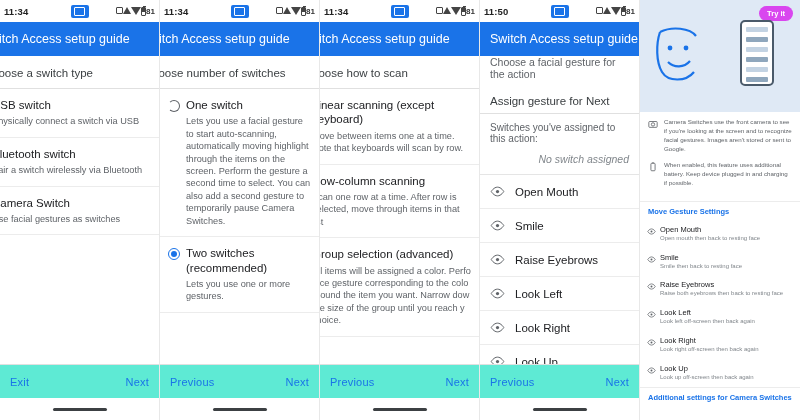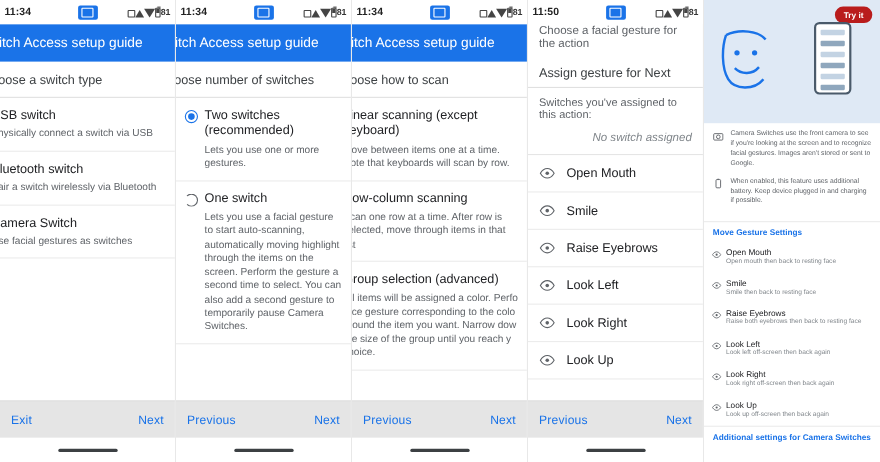--- a/index.html
+++ b/index.html
@@ -37,21 +37,21 @@
   .sb-clock { font-size: 9.5px; font-weight: 600; letter-spacing: .1px; }
   .sb-mid {
     position: absolute; left: 50%; transform: translateX(-50%);
     width: 18px; height: 13px; background: #1a73e8; border-radius: 2px;
     display: flex; align-items: center; justify-content: center;
   }
   .sb-mid::after {
     content: ""; width: 9px; height: 7px; border: 1.5px solid #fff; border-radius: 1px;
   }
   .sb-right {
-    margin-left: auto; display: flex; align-items: flex-end; gap: 0;
+    margin-left: auto; display: flex; align-items: flex-start; gap: 0;
     font-size: 8px; color: #333;
   }
   .ic { display: inline-block; }
   .ic-sq { width: 7px; height: 7px; border: 1px solid #444; border-radius: 1px; }
   .ic-tri {
     width: 0; height: 0;
     border-left: 4px solid transparent; border-right: 4px solid transparent;
     border-bottom: 7px solid #444;
   }
   .ic-wifi {
@@ -136,42 +136,42 @@
     padding: 9px 10px; border-bottom: 1px solid #ececec;
   }
   .g-label { font-size: 11.5px; color: #202124; }
   .eye {
     flex: 0 0 auto; width: 15px; height: 15px; color: #5f6368;
   }
 
   
   .bottombar {
     position: absolute; left: 0; right: 0; bottom: 22px;
-    height: 34px; background: #e5e5e5;
+    height: 34px; background: #5eead4;
     border-top: 1px solid #e0e0e0;
     display: flex; align-items: center; justify-content: space-between;
     padding: 0 10px;
   }
   .bb-btn { font-size: 11px; color: #1a73e8; font-weight: 500; letter-spacing: .2px; }
   .navbar {
     position: absolute; left: 0; right: 0; bottom: 0; height: 22px; background: #fff;
     display: flex; align-items: center; justify-content: center;
   }
   .navpill { width: 54px; height: 3px; border-radius: 2px; background: #3c4043; }
 
   
   .p5-top {
     background: #dfe9f5;
     height: 112px;
     position: relative;
     overflow: hidden;
   }
   .tryit {
     position: absolute; right: 7px; top: 6px;
-    background: #b91c1c; color: #fff; font-size: 7.5px; font-weight: 600;
+    background: #d946ef; color: #fff; font-size: 7.5px; font-weight: 600;
     padding: 3px 8px; border-radius: 9px;
   }
   .face {
     position: absolute; left: 12px; top: 26px; width: 52px; height: 58px;
   }
   .phone-ill {
     position: absolute; right: 26px; top: 20px;
     width: 34px; height: 66px; border: 2px solid #4a5a6a; border-radius: 5px;
     background: #fff;
   }
@@ -267,31 +267,31 @@
     </div>
     <div class="appbar clip-l">
       <span>witch Access setup guide</span>
     </div>
     <div class="sect clip-l">
       <span>hoose number of switches</span>
     </div>
     <div class="divider"></div>
 
     <div class="radio-row">
+      <div class="radio clipped"></div>
+      <div>
+        <div class="opt-title">One switch</div>
+        <div class="opt-desc">Lets you use a facial gesture to start auto-scanning, automatically moving highlight through the items on the screen. Perform the gesture a second time to select. You can also add a second gesture to temporarily pause Camera Switches.</div>
+      </div>
+    </div>
+    <div class="radio-row">
       <div class="radio on"></div>
       <div>
         <div class="opt-title">Two switches (recommended)</div>
         <div class="opt-desc">Lets you use one or more gestures.</div>
-      </div>
-    </div>
-    <div class="radio-row">
-      <div class="radio clipped"></div>
-      <div>
-        <div class="opt-title">One switch</div>
-        <div class="opt-desc">Lets you use a facial gesture to start auto-scanning, automatically moving highlight through the items on the screen. Perform the gesture a second time to select. You can also add a second gesture to temporarily pause Camera Switches.</div>
       </div>
     </div>
 
     <div class="bottombar">
       <div class="bb-btn">Previous</div>
       <div class="bb-btn">Next</div>
     </div>
     <div class="navbar">
       <div class="navpill"></div>
     </div>
@@ -343,20 +343,23 @@
     <div class="statusbar">
       <div class="sb-clock">11:50</div>
       <div class="sb-mid"></div>
       <div class="sb-right">
         <span class="ic ic-sq"></span>
         <span class="ic ic-tri"></span>
         <span class="ic ic-wifi"></span>
         <span class="ic ic-batt"></span>
         <span class="sb-num">81</span>
       </div>
+    </div>
+    <div class="appbar">
+      <span>Switch Access setup guide</span>
     </div>
     <div class="assign-head" style="padding-top:0;font-size:10.5px;color:#5f6368;">Choose a facial gesture for the action</div>
     <div class="assign-head">Assign gesture for Next</div>
     <div class="divider"></div>
     <div style="padding:8px 10px 2px 10px;font-size:10px;color:#5f6368;">Switches you've assigned to this action:</div>
     <div class="noswitch">No switch assigned</div>
 
     <div class="g-row">
       <svg class="eye" viewBox="0 0 24 24">
           <path d="M12 5C6 5 2 12 2 12s4 7 10 7 10-7 10-7-4-7-10-7z" fill="none" stroke="currentColor" stroke-width="1.6"></path>

